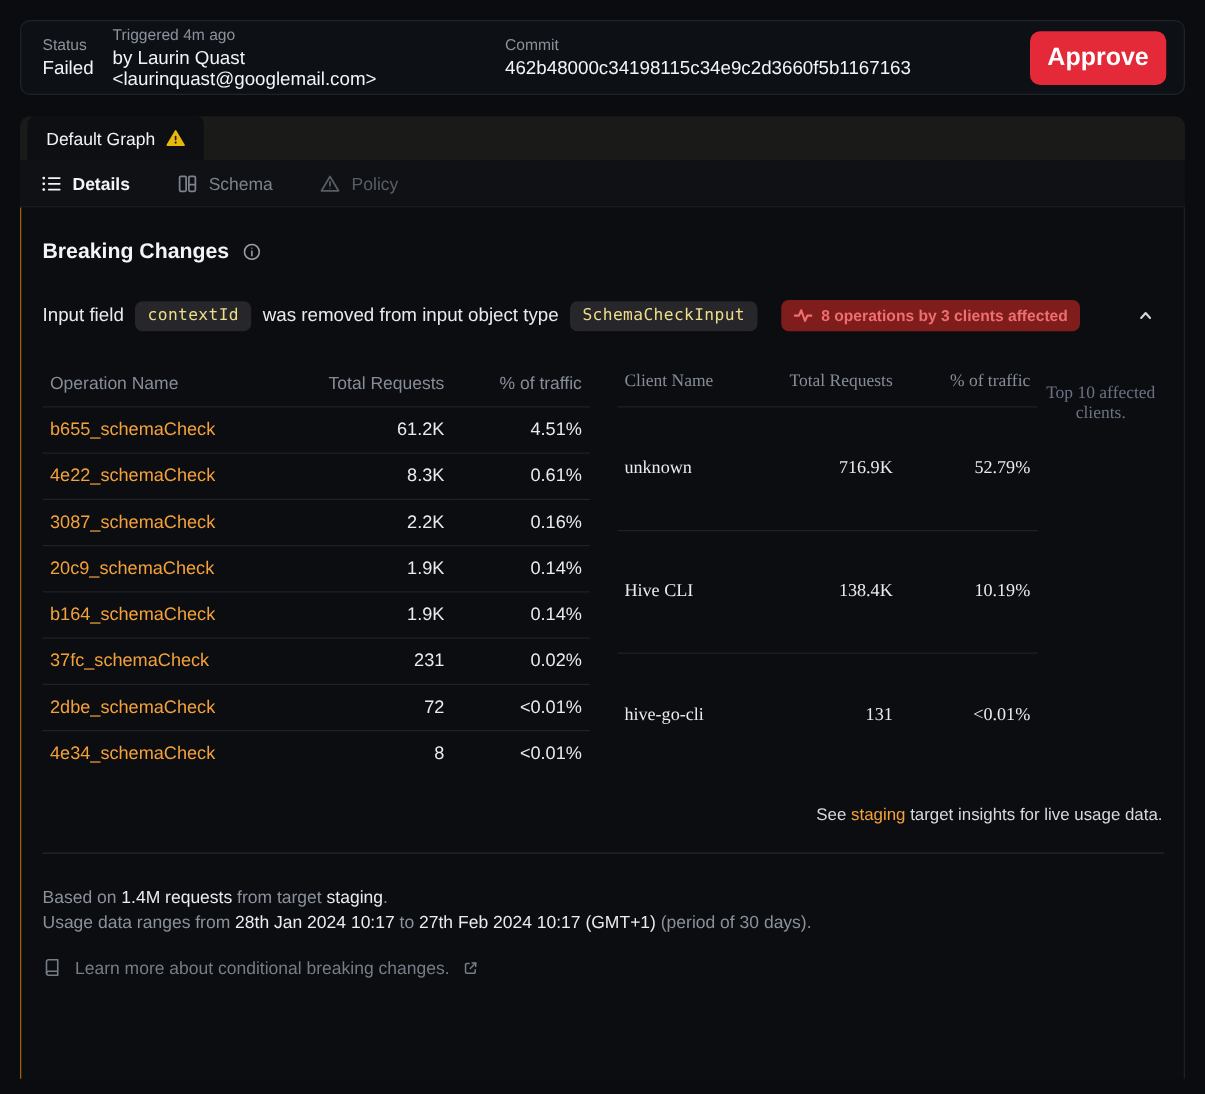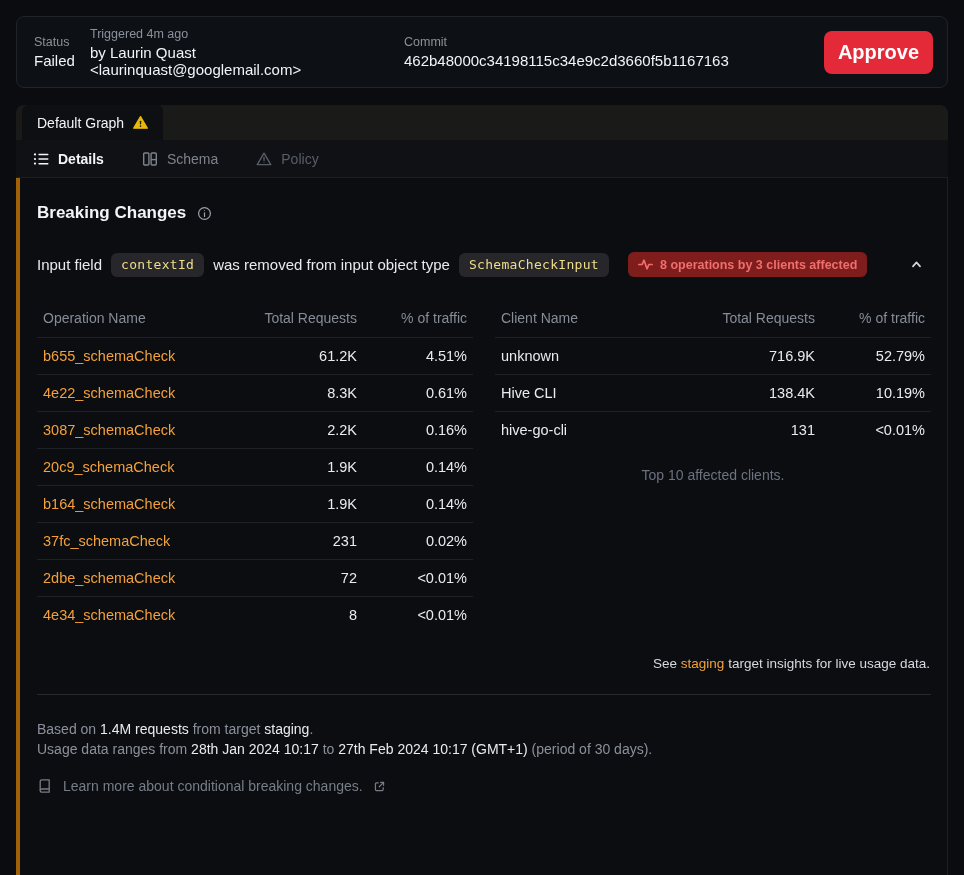--- a/index.html
+++ b/index.html
@@ -8,21 +8,21 @@
     background: #0a0c10;
     font-family: "Liberation Sans", "DejaVu Sans", sans-serif;
     color: #eceef1;
     -webkit-font-smoothing: antialiased;
   }
   .mono { font-family: "DejaVu Sans Mono", "Liberation Mono", monospace; }
 
   
   .summary-card {
     margin: 16px 16px 0 16px;
-    height: 72px;
+    height: 60px;
     background: #0d1015;
     border: 1px solid #1f242b;
     border-radius: 8px;
     display: flex;
     align-items: center;
     padding: 0 14px 0 17px;
   }
   .summary-col { display: flex; flex-direction: column; gap: 3px; }
   .summary-label { font-size: 12.5px; color: #8b919b; }
   .summary-value { font-size: 15px; color: #f2f4f6; font-weight: 500; }
@@ -77,21 +77,21 @@
   }
   .toolbar-item { display: inline-flex; align-items: center; gap: 9px; font-size: 14px; cursor: pointer; }
   .toolbar-item.active { color: #f4f5f7; font-weight: 700; }
   .toolbar-item.inactive { color: #7d838d; }
   .toolbar-item.disabled { color: #585e68; }
 
   
   .content {
     margin: 0 16px;
     background: #0b0d11;
-    border-left: 4px solid #a16207;
+    border-left: 1px solid #a16207;
     border-right: 1px solid #1d2025;
     min-height: 697px;
     padding: 25px 16px 0 17px;
   }
   .bc-heading-row { display: flex; align-items: center; gap: 11px; }
   .bc-title { font-size: 17px; font-weight: 700; color: #f2f4f6; }
   .info-icon { color: #9aa0a8; display: inline-flex; cursor: pointer; }
 
   .change-row {
     margin-top: 29px;
@@ -150,21 +150,21 @@
     height: 37px;
   }
   tr:last-child td { border-bottom: none; }
   td.op-link { color: #f4a13b; cursor: pointer; }
   .table-caption {
     text-align: center;
     color: #6b7280;
     font-size: 14px;
     margin-top: 18px;
   }
-  .clients-col { display: flex; flex-direction: column; }
+  .clients-col { display: flex; flex-direction: row; font-family: Liberation Serif, serif; }
   .insights-line {
     margin-top: 22px;
     text-align: right;
     font-size: 13.5px;
     color: #d6d9dd;
     padding-right: 1px;
   }
   .insights-line .link { color: #f4a13b; cursor: pointer; }
 
   .section-divider {

